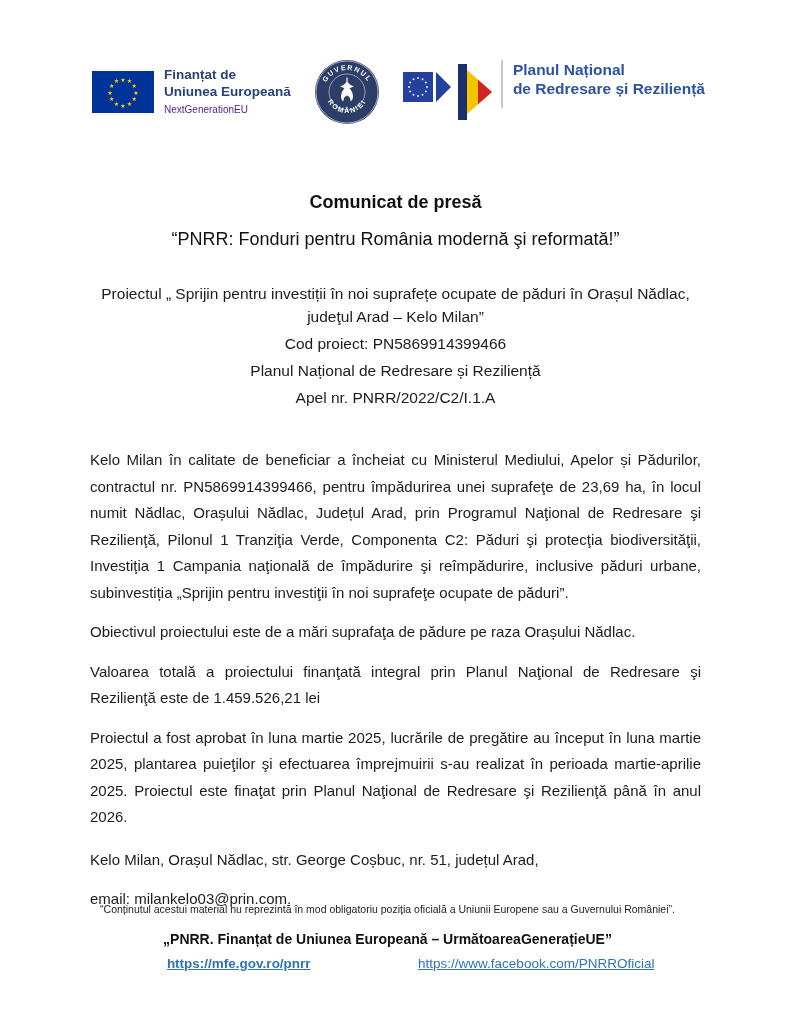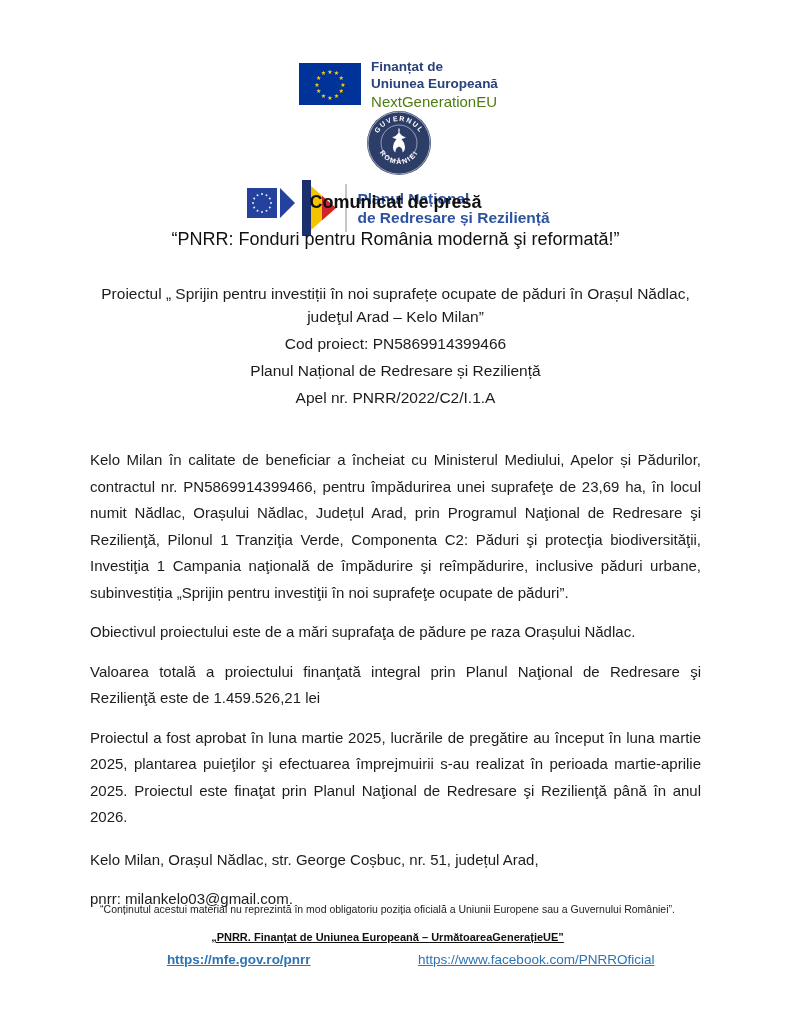--- a/index.html
+++ b/index.html
@@ -5,46 +5,46 @@
   html,body { margin:0; padding:0; background:#e8e8e8; }
   .page {
     width:791px; height:1024px; margin:0 auto; background:#ffffff;
     font-family:"Liberation Sans", sans-serif; color:#1c1c1c;
     position:relative; overflow:hidden; box-sizing:border-box;
   }
   
   .logos {
     padding:58px 86px 0 92px;
     display:flex; align-items:center; justify-content:space-between;
-    height:68px; box-sizing:content-box;flex-direction:column;
+    height:68px; box-sizing:content-box;
   }
   .eu-logo { display:flex; align-items:center; gap:10px; }
   .eu-flag { display:block; }
   .eu-text { line-height:17px; }
   .eu-text .b { font-weight:bold; color:#29427c; font-size:13.5px; }
-  .eu-text .g { color:#4d7c0f; font-size:15px; margin-top:1px; }
+  .eu-text .g { color:#4c1d95; font-size:10px; margin-top:1px; }
   .gov-logo svg { display:block; }
-  .pnrr-logo { display:flex; align-items:center; }
+  .pnrr-logo { display:flex; }
   .pnrr-divider { width:2px; height:48px; background:#c3c8cf; margin:0 10px 0 8px; }
   .pnrr-text { font-weight:bold; color:#2d52a0; font-size:15.5px; line-height:19px; }
   
   .doc-title   { margin-top:66px; text-align:center; font-weight:bold; font-size:18px; color:#111; }
   .doc-subtitle{ margin-top:16px; text-align:center; font-weight:normal; font-size:18px; color:#111; }
   
   .project { margin:32px 88px 0; text-align:center; font-size:15.5px; line-height:23px; }
   .project div { margin:4px; }
   
   .body { margin:38px 90px 0; font-size:15px; line-height:26.5px; text-align:justify; }
   .body p { margin:0 0 13px; }
   .contact { margin:18px 90px 0; font-size:15px; line-height:22px; text-align:left; }
   .contact p { margin:0 0 17px; }
   
   .footer { position:absolute; left:0; right:16px; top:903px; text-align:center; }
   .disclaimer { font-size:10.5px; color:#222; padding:0 70px; }
-  .motto { margin-top:16px; font-weight:bold; font-size:11px; color:#111;text-decoration:underline; }
+  .motto { margin-top:16px; font-weight:bold; font-size:14px; color:#111; }
   .links-row { margin-top:7px; display:flex; padding:0 90px; }
   .links-row .half { flex:1; text-align:center; }
   .link { color:#2E74B5; text-decoration:underline; font-size:13.5px; cursor:pointer; }
   .link.bold { font-weight:bold; }
 </style>
 </head>
 <body>
 
 <div class="page">
 
@@ -139,21 +139,21 @@
 
   <div class="body">
     <p>Kelo Milan în calitate de beneficiar a încheiat cu Ministerul Mediului, Apelor și Pădurilor, contractul nr. PN5869914399466, pentru împădurirea unei suprafeţe de 23,69 ha, în locul numit Nădlac, Orașului Nădlac, Județul Arad, prin Programul Naţional de Redresare şi Rezilienţă, Pilonul 1 Tranziţia Verde, Componenta C2: Păduri şi protecţia biodiversităţii, Investiţia 1 Campania naţională de împădurire şi reîmpădurire, inclusive păduri urbane, subinvestiția „Sprijin pentru investiţii în noi suprafeţe ocupate de păduri”.</p>
     <p>Obiectivul proiectului este de a mări suprafaţa de pădure pe raza Orașului Nădlac.</p>
     <p>Valoarea totală a proiectului finanţată integral prin Planul Naţional de Redresare şi Rezilienţă este de 1.459.526,21 lei</p>
     <p>Proiectul a fost aprobat în luna martie 2025, lucrările de pregătire au început în luna martie 2025, plantarea puieţilor şi efectuarea împrejmuirii s-au realizat în perioada martie-aprilie 2025. Proiectul este finaţat prin Planul Naţional de Redresare şi Rezilienţă până în anul 2026.</p>
   </div>
 
   <div class="contact">
     <p>Kelo Milan, Orașul Nădlac, str. George Coșbuc, nr. 51, județul Arad,</p>
-    <p>pnrr: milankelo03@gmail.com.</p>
+    <p>email: milankelo03@prin.com.</p>
   </div>
 
   <div class="footer">
     <div class="disclaimer">“Conținutul acestui material nu reprezintă în mod obligatoriu poziția oficială a Uniunii Europene sau a Guvernului României”.</div>
     <div class="motto">„PNRR. Finanțat de Uniunea Europeană – UrmătoareaGenerațieUE”</div>
     <div class="links-row">
       <div class="half">
         <a class="link bold">https://mfe.gov.ro/pnrr</a>
       </div>
       <div class="half">

